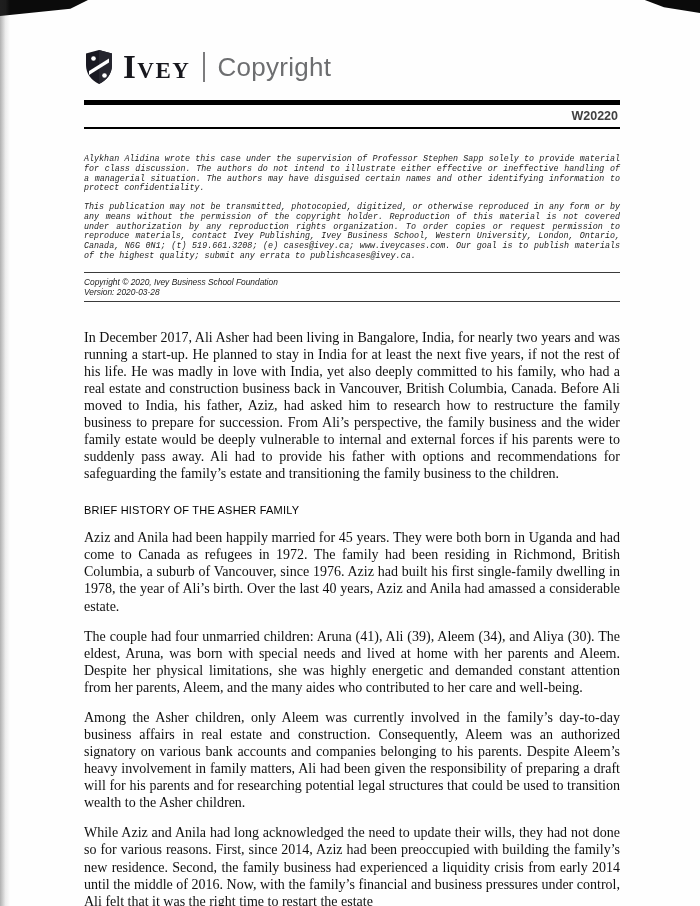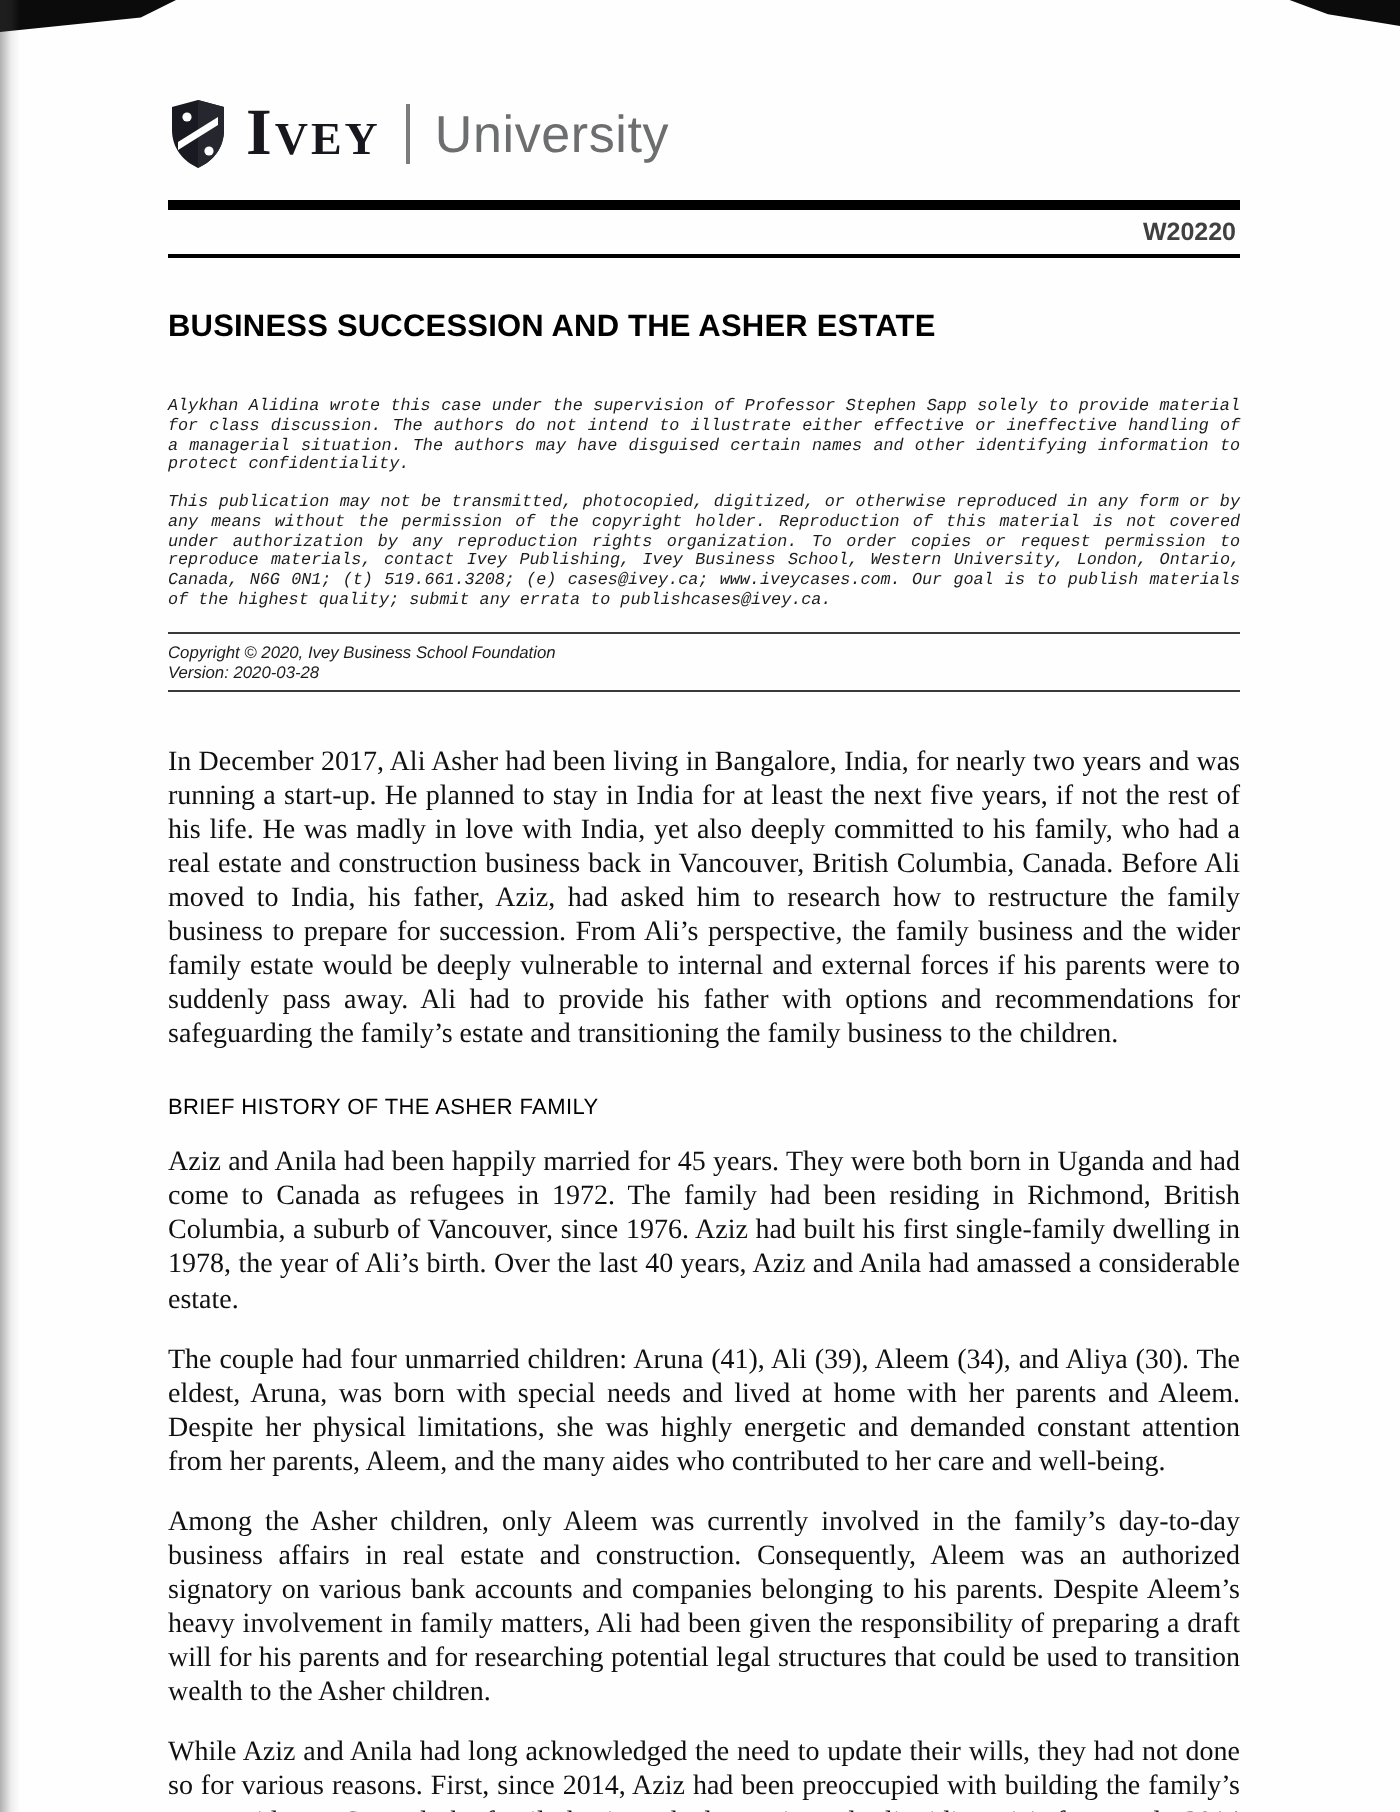--- a/index.html
+++ b/index.html
@@ -103,28 +103,27 @@
         <svg width="30" height="36" viewBox="0 0 30 36" aria-hidden="true">
           <path d="M15 1 L28 4.5 V16 C28 25 22.5 31.5 15 35 C7.5 31.5 2 25 2 16 V4.5 Z" fill="#191922"></path>
           <path d="M15 1 L28 4.5 V16 C28 25 22.5 31.5 15 35 Z" fill="#26262f"></path>
           <path d="M5 22 L25 9.5 L25 13.5 L5 26 Z" fill="#ffffff"></path>
           <circle cx="9.5" cy="9.5" r="2.3" fill="#ffffff"></circle>
           <circle cx="20.5" cy="26.5" r="2.3" fill="#ffffff"></circle>
         </svg>
       </span>
       <span class="brand">Ivey</span>
       <span class="logo-divider"></span>
-      <span class="suffix">University</span>
+      <span class="suffix">Copyright</span>
     </header>
 
     <div class="rule-thick"></div>
     <div class="doc-number">W20220</div>
     <div class="rule-thin"></div>
 
-    <h1 class="title">BUSINESS SUCCESSION AND THE ASHER ESTATE</h1>
 
     <p class="legal legal-first">Alykhan Alidina wrote this case under the supervision of Professor Stephen Sapp solely to provide material for class discussion. The authors do not intend to illustrate either effective or ineffective handling of a managerial situation. The authors may have disguised certain names and other identifying information to protect confidentiality.</p>
     <p class="legal">This publication may not be transmitted, photocopied, digitized, or otherwise reproduced in any form or by any means without the permission of the copyright holder. Reproduction of this material is not covered under authorization by any reproduction rights organization. To order copies or request permission to reproduce materials, contact Ivey Publishing, Ivey Business School, Western University, London, Ontario, Canada, N6G 0N1; (t) 519.661.3208; (e) cases@ivey.ca; www.iveycases.com. Our goal is to publish materials of the highest quality; submit any errata to publishcases@ivey.ca.</p>
 
     <div class="rule-hair above"></div>
     <div class="copy-row">
       <span>Copyright © 2020, Ivey Business School Foundation</span>
       <span>Version: 2020-03-28</span>
     </div>
     <div class="rule-hair"></div>

